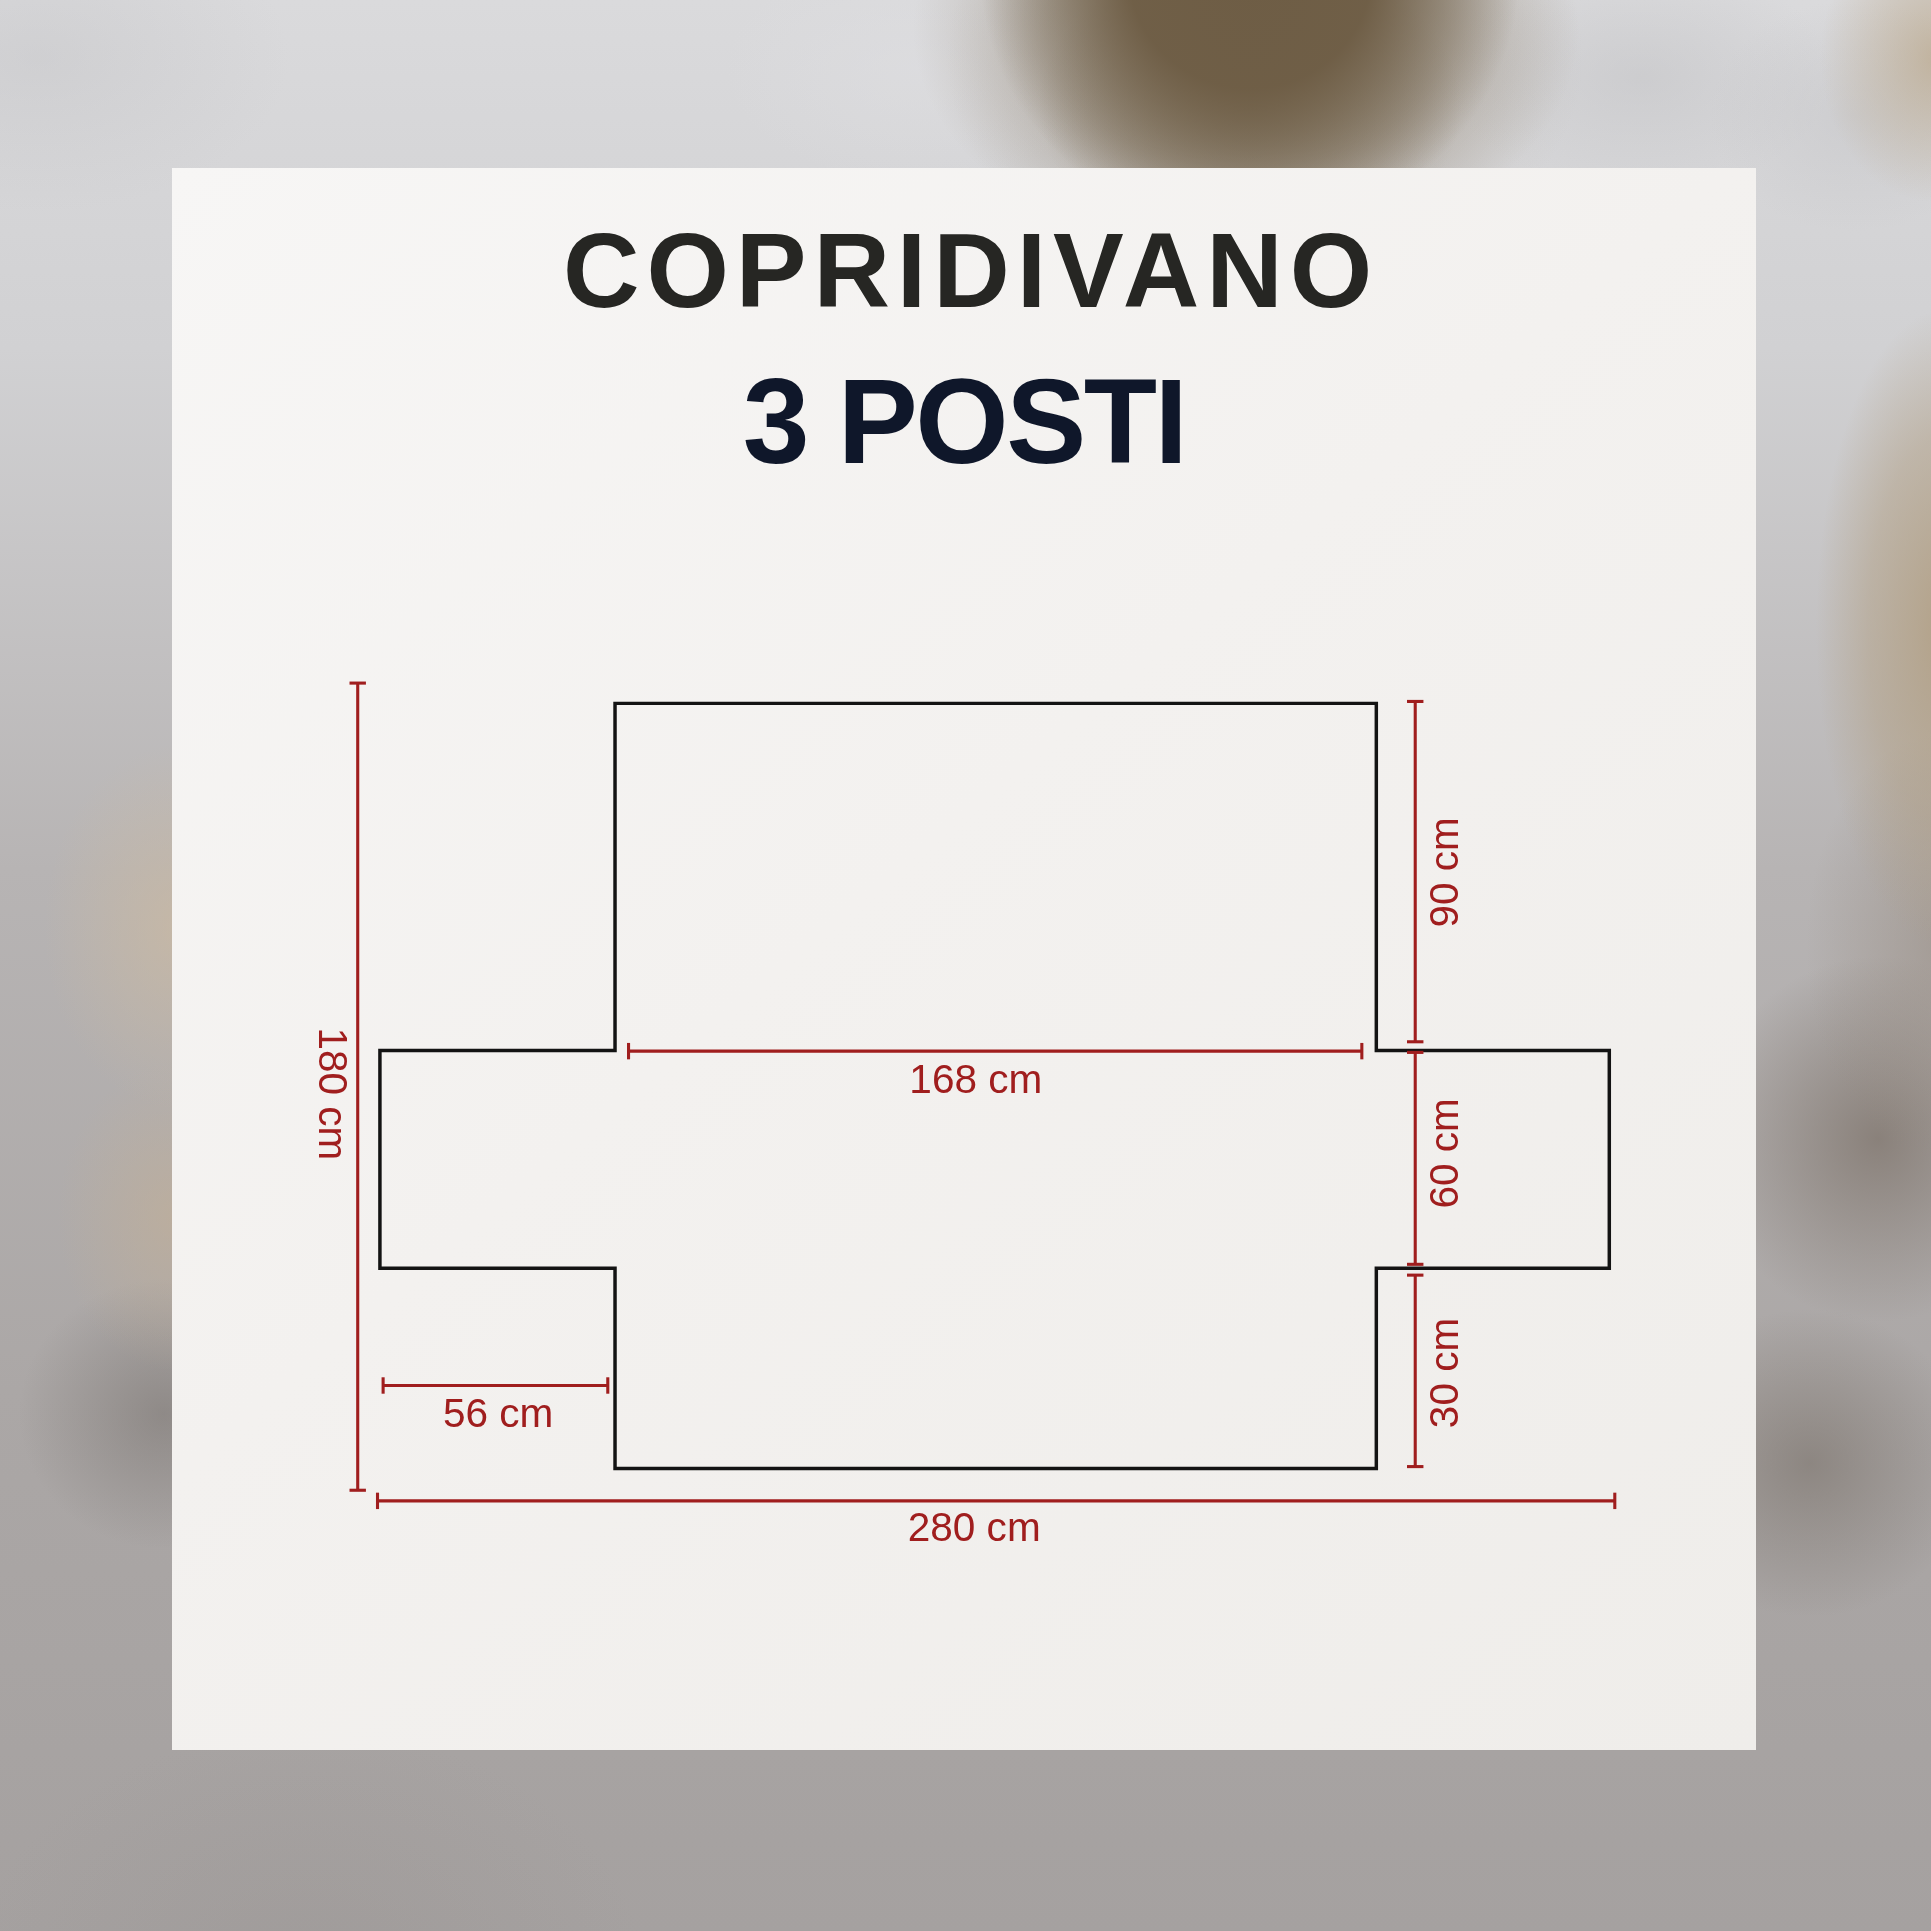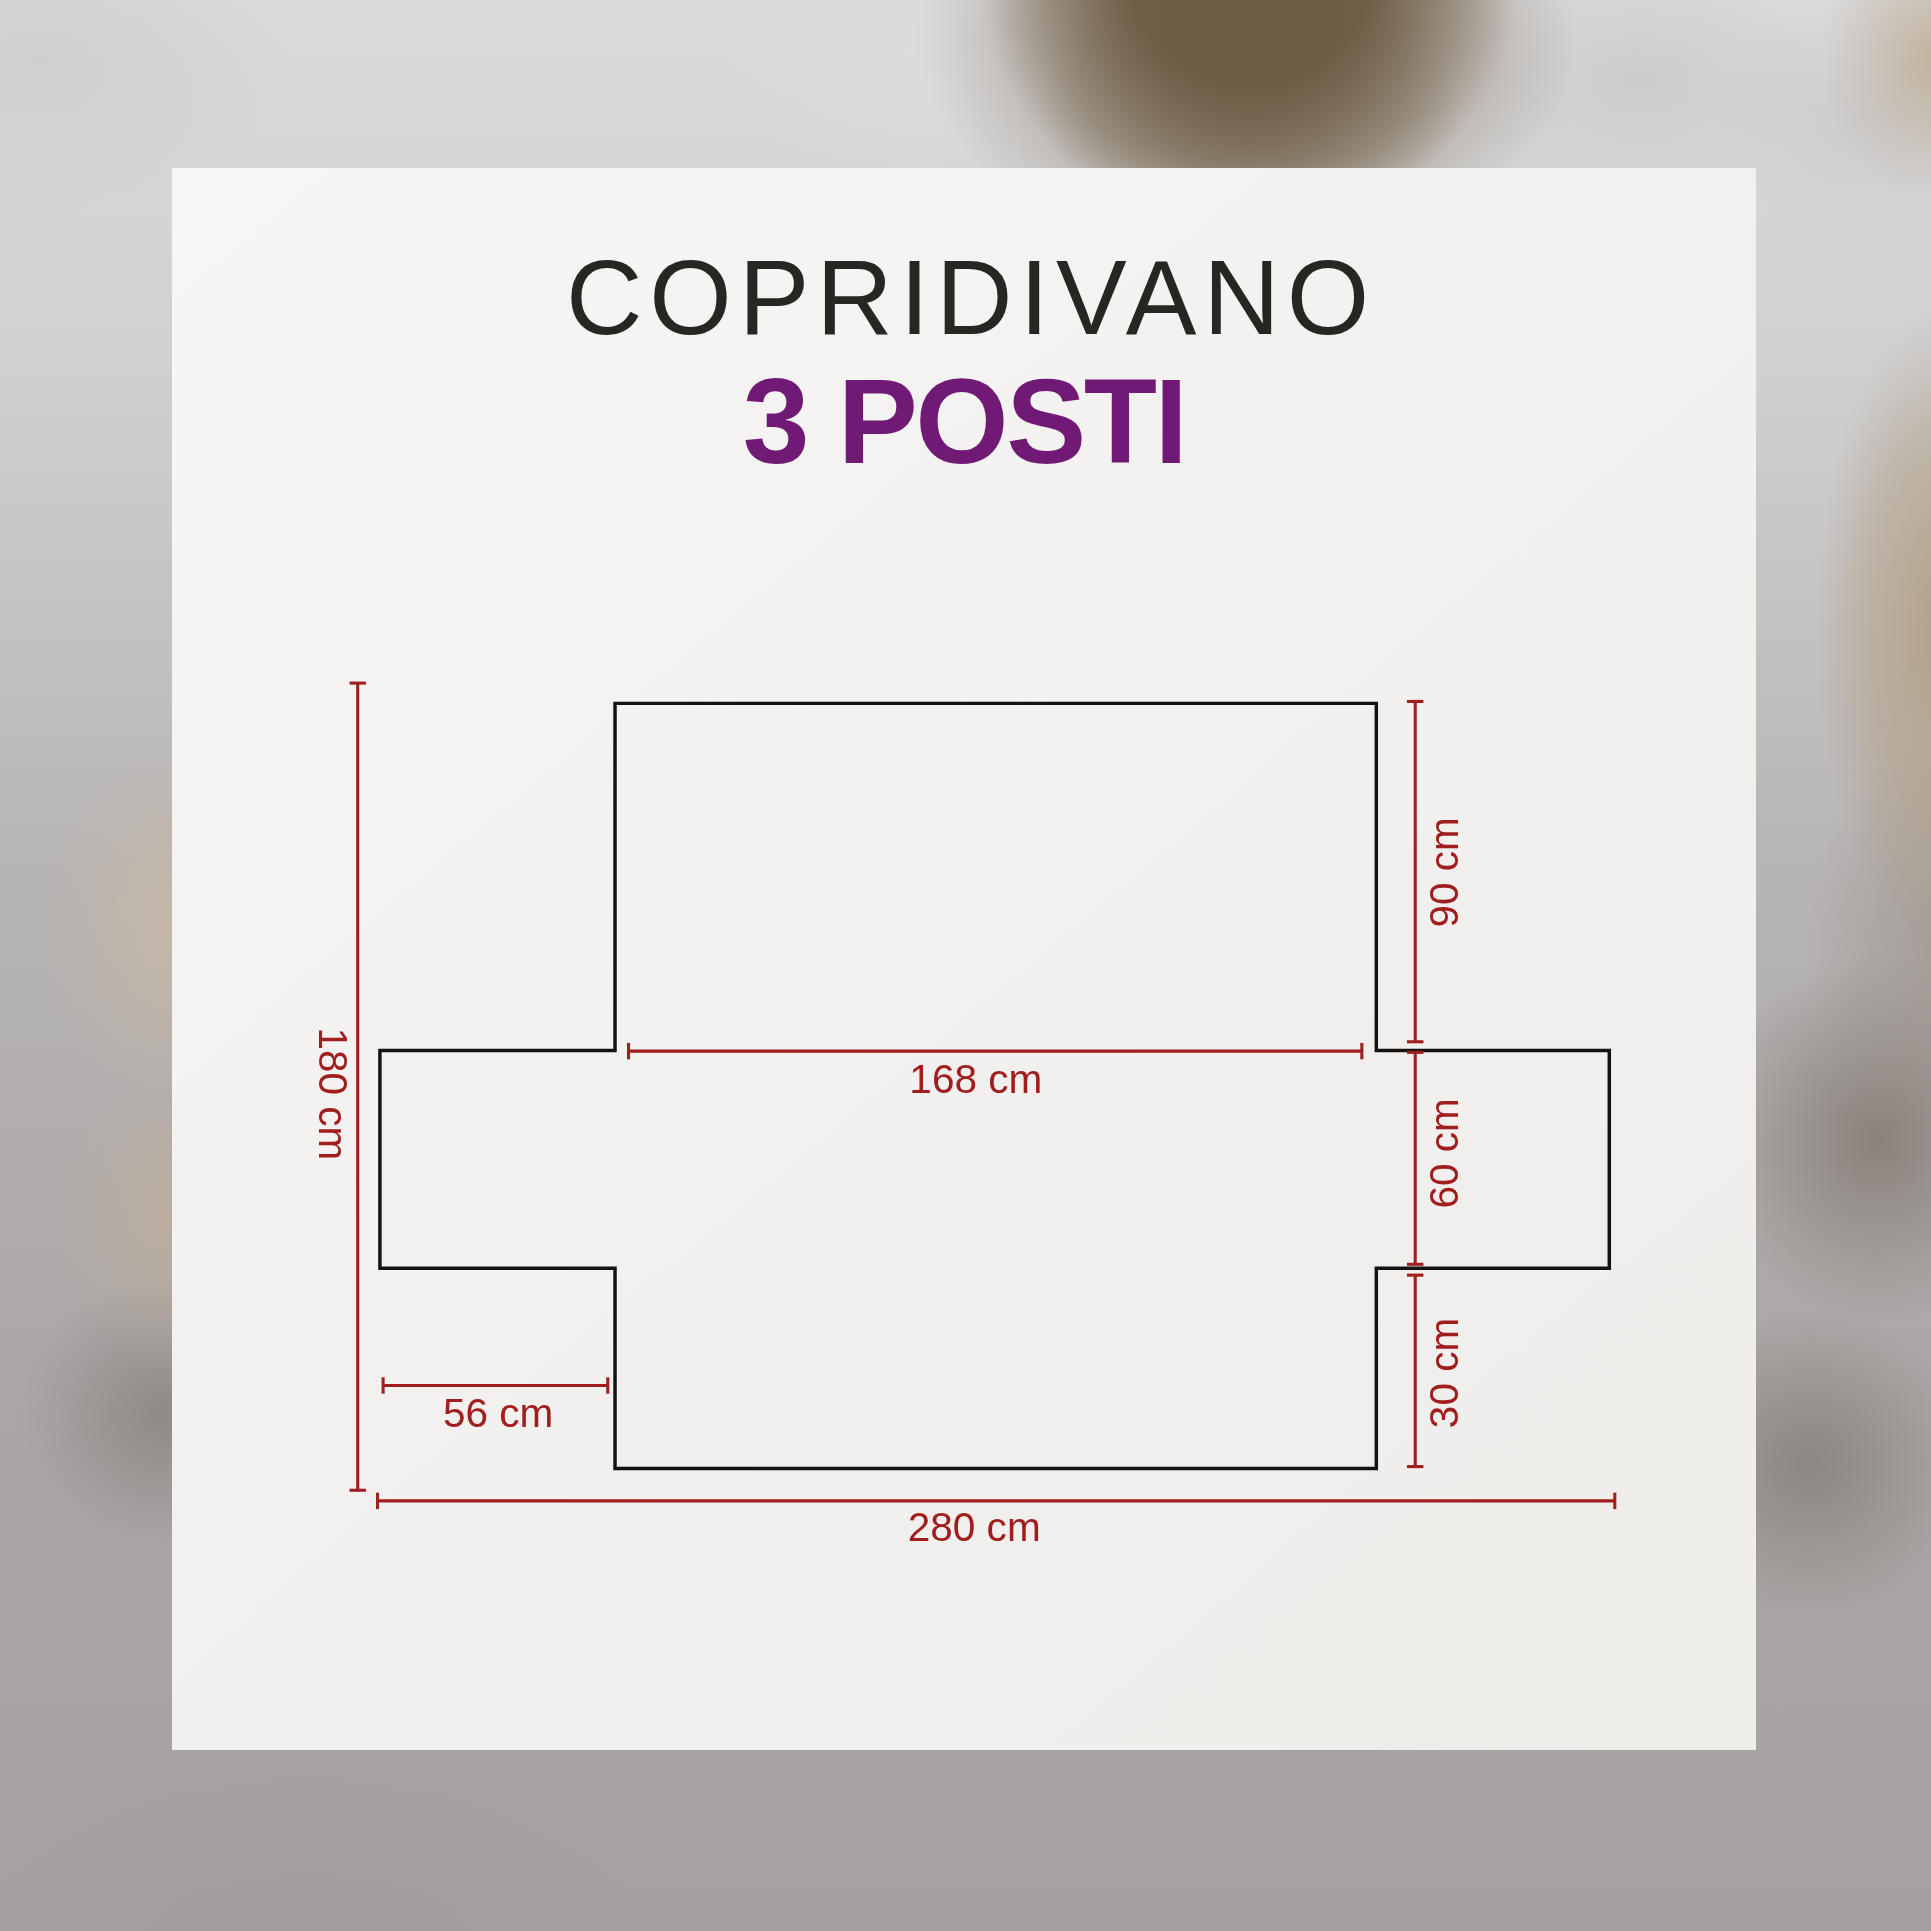--- a/index.html
+++ b/index.html
@@ -19,24 +19,24 @@
       radial-gradient(ellipse 116px 154px at 174px 1217px, rgba(195,175,150,.6) 0%, rgba(195,175,150,0) 100%),
       radial-gradient(ellipse 145px 135px at 164px 1414px, rgba(115,109,105,.5) 0%, rgba(115,109,105,0) 100%),
       radial-gradient(ellipse 251px 154px at 39px 58px, rgba(186,186,189,.3) 0%, rgba(186,186,189,0) 100%),
       radial-gradient(ellipse 145px 116px at 1854px 116px, rgba(190,190,193,.4) 0%, rgba(190,190,193,0) 100%),
       radial-gradient(ellipse 193px 116px at 917px 68px, rgba(223,223,226,.5) 0%, rgba(223,223,226,0) 100%),
       radial-gradient(ellipse 193px 116px at 1641px 77px, rgba(183,183,186,.35) 0%, rgba(183,183,186,0) 100%),
       radial-gradient(ellipse 338px 251px at 309px 1979px, rgba(148,143,141,.3) 0%, rgba(148,143,141,0) 100%),
       linear-gradient(180deg,#dadadc 0%,#d1d1d3 18%,#b7b4b4 45%,#aba7a6 72%,#a5a1a0 100%);}
   .panel{position:absolute;left:172px;top:168px;width:1584px;height:1582px;
          background:linear-gradient(140deg,#f7f6f5 0%,#f3f1ef 45%,#efedea 100%);}
-  .t1{position:absolute;left:179px;top:244px;width:1584px;text-align:center;
-      font-size:106px;font-weight:normal;letter-spacing:6.9px;color:#262623;line-height:1;}
+  .t1{position:absolute;left:179px;top:217px;width:1584px;text-align:center;
+      font-size:106px;font-weight:bold;letter-spacing:6.9px;color:#262623;line-height:1;}
   .t2{position:absolute;left:172px;top:361px;width:1584px;text-align:center;
-      font-size:120px;font-weight:bold;letter-spacing:-2.5px;color:#701a75;line-height:1;}
+      font-size:120px;font-weight:bold;letter-spacing:-2.5px;color:#0f172a;line-height:1;}
   svg{position:absolute;left:0;top:0;}
 </style>
 </head>
 <body>
   <div class="bg"></div>
   <div class="panel"></div>
   <div class="t1">COPRIDIVANO</div>
   <div class="t2">3&nbsp;POSTI</div>
   <svg width="1931" height="1931" viewBox="0 0 2000 2000">
 

